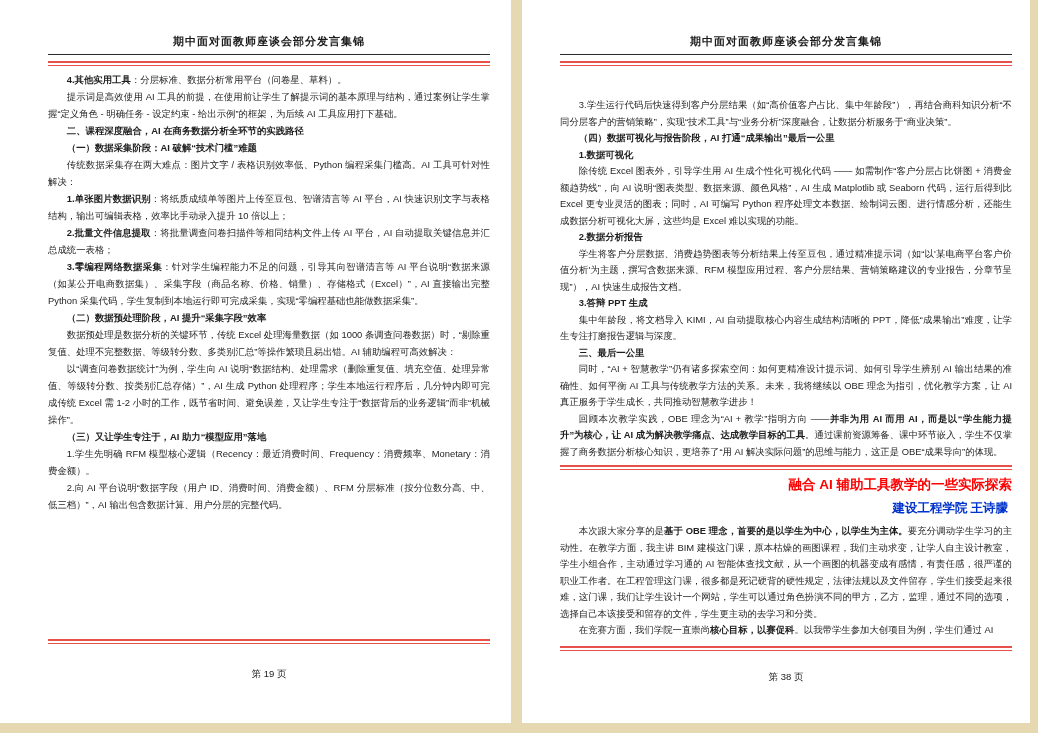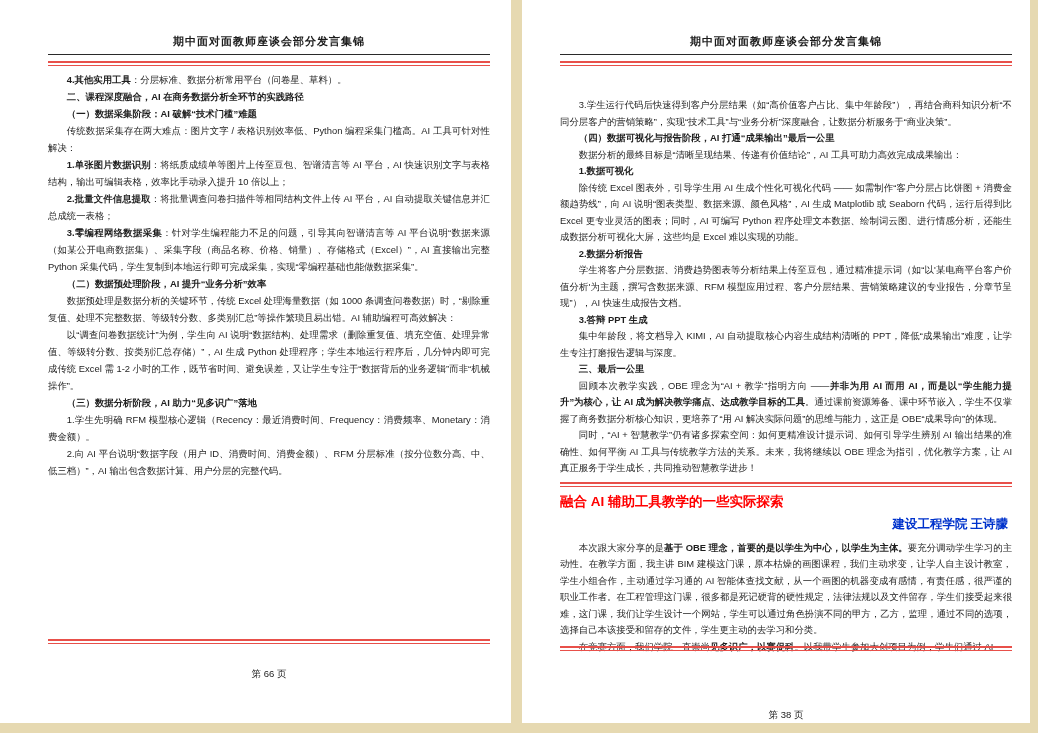--- a/index.html
+++ b/index.html
@@ -42,94 +42,94 @@
   .page-body p {
     margin:0; text-indent:2em;
     font-size:9.4px; line-height:17px;
     text-align:justify; text-justify:inter-ideograph;
   }
   #page-right .page-body p { line-height:16.5px; }
   p.heading { font-weight:bold; }
   span.b { font-weight:bold; }
 
   p.red-title {
-    color:#ff0000; font-weight:bold; text-align:left; text-indent:0;
+    color:#ff0000; font-weight:bold; text-align:right; text-indent:0;
     font-size:13.5px; line-height:20px; margin:7px 0 6px;
   }
   p.blue-author {
     color:#0033cc; font-weight:bold; text-align:right; text-indent:0;
     font-size:12.5px; line-height:18px; margin:0 4px 7px 0;font-family:Liberation Serif, serif;
   }
   .red-rule.mid { margin:5px 0 6px; }
 
   .footer-rule { position:absolute; left:0; right:0; }
   #page-left  .footer-rule { top:639px; }
   #page-right .footer-rule { top:646px; }
 
   .page-number {
     position:absolute; left:0; right:0; text-align:center;
     font-size:9.5px; color:#1b1b1b;
   }
   #page-left  .page-number { top:668px; }
-  #page-right .page-number { top:671px;margin-top:38px; }
+  #page-right .page-number { top:671px; }
 </style>
 </head>
 <body>
 
 <div class="canvas">
 
   <div class="page" id="page-left">
     <div class="inner">
       <div class="page-header">
         <span>期中面对面教师座谈会部分发言集锦</span>
       </div>
       <div class="red-rule header-rule"></div>
       <div class="page-body">
           <p class="body"><span class="b">4.其他实用工具</span><span>：分层标准、数据分析常用平台（问卷星、草料）。</span></p>
+          <p class="body"><span>提示词是高效使用 AI 工具的前提，在使用前让学生了解提示词的基本原理与结构，通过案例让学生掌握“定义角色 - 明确任务 - 设定约束 - 给出示例”的框架，为后续 AI 工具应用打下基础。</span></p>
           <p class="heading"><span class="b">二、课程深度融合，AI 在商务数据分析全环节的实践路径</span></p>
           <p class="heading"><span class="b">（一）数据采集阶段：AI 破解“技术门槛”难题</span></p>
           <p class="body"><span>传统数据采集存在两大难点：图片文字 / 表格识别效率低、Python 编程采集门槛高。AI 工具可针对性解决：</span></p>
           <p class="body"><span class="b">1.单张图片数据识别</span><span>：将纸质成绩单等图片上传至豆包、智谱清言等 AI 平台，AI 快速识别文字与表格结构，输出可编辑表格，效率比手动录入提升 10 倍以上；</span></p>
           <p class="body"><span class="b">2.批量文件信息提取</span><span>：将批量调查问卷扫描件等相同结构文件上传 AI 平台，AI 自动提取关键信息并汇总成统一表格；</span></p>
           <p class="body"><span class="b">3.零编程网络数据采集</span><span>：针对学生编程能力不足的问题，引导其向智谱清言等 AI 平台说明“数据来源（如某公开电商数据集）、采集字段（商品名称、价格、销量）、存储格式（Excel）”，AI 直接输出完整 Python 采集代码，学生复制到本地运行即可完成采集，实现“零编程基础也能做数据采集”。</span></p>
-          <p class="heading"><span class="b">（二）数据预处理阶段，AI 提升“业务分析”效率</span></p>
+          <p class="heading"><span class="b">（二）数据预处理阶段，AI 提升“采集字段”效率</span></p>
           <p class="body"><span>数据预处理是数据分析的关键环节，传统 Excel 处理海量数据（如 1000 条调查问卷数据）时，“剔除重复值、处理不完整数据、等级转分数、多类别汇总”等操作繁琐且易出错。AI 辅助编程可高效解决：</span></p>
           <p class="body"><span>以“调查问卷数据统计”为例，学生向 AI 说明“数据结构、处理需求（删除重复值、填充空值、处理异常值、等级转分数、按类别汇总存储）”，AI 生成 Python 处理程序；学生本地运行程序后，几分钟内即可完成传统 Excel 需 1-2 小时的工作，既节省时间、避免误差，又让学生专注于“数据背后的业务逻辑”而非“机械操作”。</span></p>
-          <p class="heading"><span class="b">（三）数据分析阶段，AI 助力“见多识广”落地</span></p>
+          <p class="heading"><span class="b">（三）又让学生专注于，AI 助力“模型应用”落地</span></p>
           <p class="body"><span>1.学生先明确 RFM 模型核心逻辑（Recency：最近消费时间、Frequency：消费频率、Monetary：消费金额）。</span></p>
           <p class="body"><span>2.向 AI 平台说明“数据字段（用户 ID、消费时间、消费金额）、RFM 分层标准（按分位数分高、中、低三档）”，AI 输出包含数据计算、用户分层的完整代码。</span></p>
         </div>
       <div class="red-rule footer-rule"></div>
-      <div class="page-number">第 66 页</div>
+      <div class="page-number">第 19 页</div>
     </div>
   </div>
 
   <div class="page" id="page-right">
     <div class="inner">
       <div class="page-header">
         <span>期中面对面教师座谈会部分发言集锦</span>
       </div>
       <div class="red-rule header-rule"></div>
       <div class="page-body">
           <p class="body"><span>3.学生运行代码后快速得到客户分层结果（如“高价值客户占比、集中年龄段”），再结合商科知识分析“不同分层客户的营销策略”，实现“技术工具”与“业务分析”深度融合，让数据分析服务于“商业决策”。</span></p>
           <p class="heading"><span class="b">（四）数据可视化与报告阶段，AI 打通“成果输出”最后一公里</span></p>
-          <p class="body"><span>数据分析的最终目标是“清晰呈现结果、传递有价值结论”，AI 工具可助力高效完成成果输出：</span></p>
           <p class="heading"><span class="b">1.数据可视化</span></p>
           <p class="body"><span>除传统 Excel 图表外，引导学生用 AI 生成个性化可视化代码 —— 如需制作“客户分层占比饼图 + 消费金额趋势线”，向 AI 说明“图表类型、数据来源、颜色风格”，AI 生成 Matplotlib 或 Seaborn 代码，运行后得到比 Excel 更专业灵活的图表；同时，AI 可编写 Python 程序处理文本数据、绘制词云图、进行情感分析，还能生成数据分析可视化大屏，这些均是 Excel 难以实现的功能。</span></p>
           <p class="heading"><span class="b">2.数据分析报告</span></p>
           <p class="body"><span>学生将客户分层数据、消费趋势图表等分析结果上传至豆包，通过精准提示词（如“以'某电商平台客户价值分析'为主题，撰写含数据来源、RFM 模型应用过程、客户分层结果、营销策略建议的专业报告，分章节呈现”），AI 快速生成报告文档。</span></p>
           <p class="heading"><span class="b">3.答辩 PPT 生成</span></p>
           <p class="body"><span>集中年龄段，将文档导入 KIMI，AI 自动提取核心内容生成结构清晰的 PPT，降低“成果输出”难度，让学生专注打磨报告逻辑与深度。</span></p>
           <p class="heading"><span class="b">三、最后一公里</span></p>
+          <p class="body"><span>同时，“AI + 智慧教学”仍有诸多探索空间：如何更精准设计提示词、如何引导学生辨别 AI 输出结果的准确性、如何平衡 AI 工具与传统教学方法的关系。未来，我将继续以 OBE 理念为指引，优化教学方案，让 AI 真正服务于学生成长，共同推动智慧教学进步！</span></p>
           <p class="body"><span>回顾本次教学实践，OBE 理念为“AI + 教学”指明方向 ——</span><span class="b">并非为用 AI 而用 AI，而是以“学生能力提升”为核心，让 AI 成为解决教学痛点、达成教学目标的工具</span><span>。通过课前资源筹备、课中环节嵌入，学生不仅掌握了商务数据分析核心知识，更培养了“用 AI 解决实际问题”的思维与能力，这正是 OBE“成果导向”的体现。</span></p>
-          <p class="body"><span>同时，“AI + 智慧教学”仍有诸多探索空间：如何更精准设计提示词、如何引导学生辨别 AI 输出结果的准确性、如何平衡 AI 工具与传统教学方法的关系。未来，我将继续以 OBE 理念为指引，优化教学方案，让 AI 真正服务于学生成长，共同推动智慧教学进步！</span></p>
           <div class="red-rule mid"></div>
           <p class="red-title"><span class="b">融合 AI 辅助工具教学的一些实际探索</span></p>
           <p class="blue-author"><span class="b">建设工程学院 王诗朦</span></p>
           <p class="body"><span>本次跟大家分享的是</span><span class="b">基于 OBE 理念，首要的是以学生为中心，以学生为主体。</span><span>要充分调动学生学习的主动性。在教学方面，我主讲 BIM 建模这门课，原本枯燥的画图课程，我们主动求变，让学人自主设计教室，学生小组合作，主动通过学习通的 AI 智能体查找文献，从一个画图的机器变成有感情，有责任感，很严谨的职业工作者。在工程管理这门课，很多都是死记硬背的硬性规定，法律法规以及文件留存，学生们接受起来很难，这门课，我们让学生设计一个网站，学生可以通过角色扮演不同的甲方，乙方，监理，通过不同的选项，选择自己本该接受和留存的文件，学生更主动的去学习和分类。</span></p>
-          <p class="body"><span>在竞赛方面，我们学院一直崇尚</span><span class="b">见多识广，以赛促科</span><span>。以我带学生参加大创项目为例，学生们通过 AI</span></p>
+          <p class="body"><span>在竞赛方面，我们学院一直崇尚</span><span class="b">核心目标，以赛促科</span><span>。以我带学生参加大创项目为例，学生们通过 AI</span></p>
         </div>
       <div class="red-rule footer-rule"></div>
       <div class="page-number">第 38 页</div>
     </div>
   </div>
 
 </div>
 
 </body></html>

